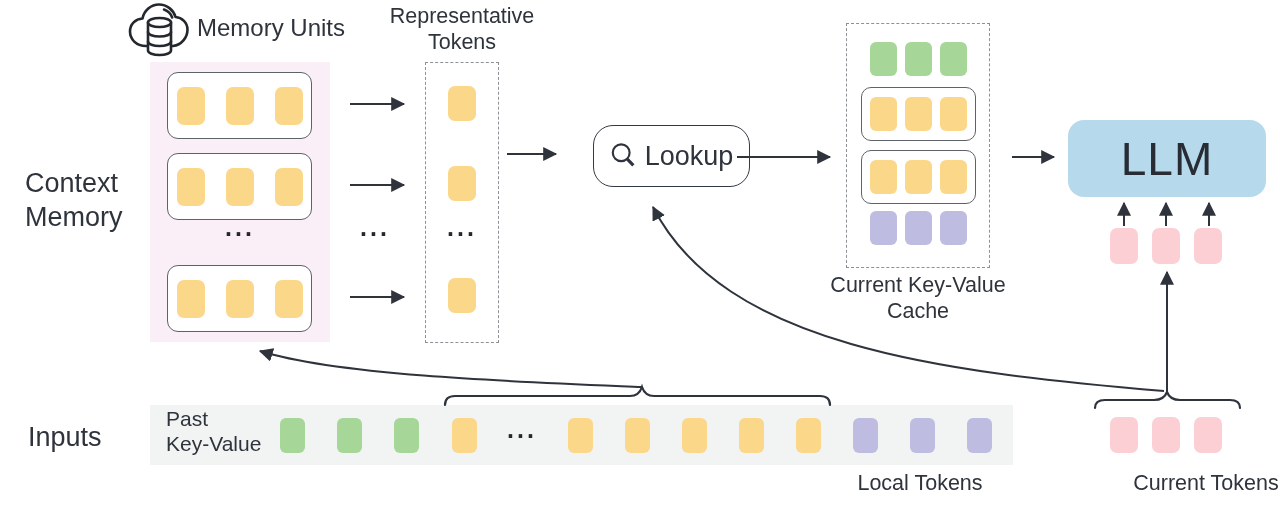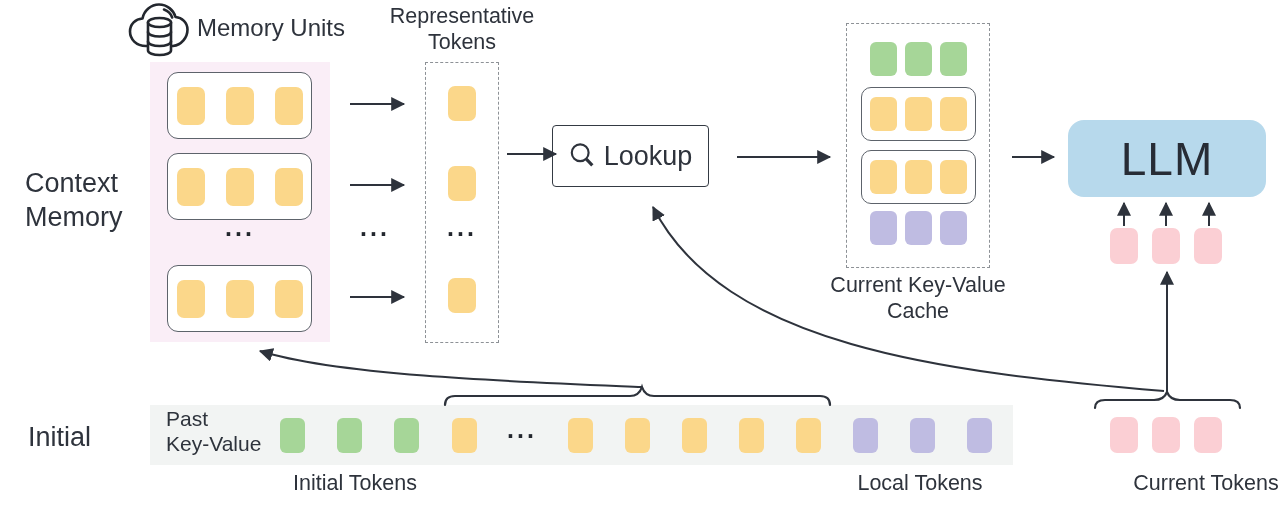--- a/index.html
+++ b/index.html
@@ -23,22 +23,22 @@
   }
   .unit .tok{width:28px;height:38px;border-radius:7px;}
 
   .rep-box{position:absolute;left:425px;top:62px;width:74px;height:281px;border:1.6px dashed #8d9196;box-sizing:border-box;}
   .tok-row{position:absolute;display:flex;}
   .rep-tok .tok{width:28px;height:35px;border-radius:7px;}
 
   .dots{position:absolute;font-weight:700;font-size:25px;letter-spacing:3px;color:#23272e;text-align:center;}
 
   .lookup{
-    position:absolute;left:552px;top:125px;width:157px;height:62px;background:#fff;
-    border:1.7px solid #343a43;border-radius:4px;box-sizing:border-box;
+    position:absolute;left:593px;top:125px;width:157px;height:62px;background:#fff;
+    border:1.7px solid #343a43;border-radius:20px;box-sizing:border-box;
     display:flex;align-items:center;justify-content:center;gap:7px;
   }
   .lookup .txt{font-size:27px;color:var(--c-text);}
 
   .cache-box{position:absolute;left:846px;top:23px;width:144px;height:245px;border:1.6px dashed #8d9196;box-sizing:border-box;}
   .cache-row{position:absolute;left:0;width:100%;display:flex;justify-content:center;gap:8px;}
   .cache-row .tok{width:27px;height:34px;border-radius:6px;}
   .cache-unit{
     position:absolute;left:14px;width:113px;height:52px;background:#fff;
     border:1.3px solid #5d636b;border-radius:10px;
@@ -61,21 +61,21 @@
 
   .overlay{position:absolute;left:0;top:0;pointer-events:none;}
 </style>
 </head>
 <body>
 
 <div class="stage">
 
   <div class="lbl big pre" style="left:25px;top:166px;">Context
 Memory</div>
-  <div class="lbl big" style="left:28px;top:420px;">Initial</div>
+  <div class="lbl big" style="left:28px;top:420px;">Inputs</div>
   <div class="lbl med" style="left:197px;top:14px;">Memory Units</div>
   <div class="lbl sm pre center" style="left:369px;top:3px;width:186px;">Representative
 Tokens</div>
   <div class="lbl sm pre center" style="left:823px;top:272px;width:190px;">Current Key-Value
 Cache</div>
 
   <div class="memory-panel">
     <div class="unit" style="top:10px;">
         <span class="tok" style="background: rgb(251, 215, 138);"></span>
         <span class="tok" style="background: rgb(251, 215, 138);"></span>
@@ -170,21 +170,20 @@
       <span class="tok" style="background: rgb(191, 188, 226);"></span>
       <span class="tok" style="background: rgb(191, 188, 226);"></span>
       <span class="tok" style="background: rgb(191, 188, 226);"></span>
     </div>
   <div class="tok-row small-toks" style="left:1110px;top:417px;">
       <span class="tok" style="background: rgb(251, 207, 212);"></span>
       <span class="tok" style="background: rgb(251, 207, 212);"></span>
       <span class="tok" style="background: rgb(251, 207, 212);"></span>
     </div>
 
-  <div class="lbl sm center" style="left:270px;top:470px;width:170px;">Initial Tokens</div>
   <div class="lbl sm center" style="left:830px;top:470px;width:180px;">Local Tokens</div>
   <div class="lbl sm center" style="left:1116px;top:470px;width:180px;">Current Tokens</div>
 
   <svg class="overlay" width="1280" height="509" viewBox="0 0 1280 509">
     <defs>
       <marker id="ah" markerWidth="8" markerHeight="7" refX="6.4" refY="3.5" orient="auto">
         <path d="M0,0 L7,3.5 L0,7 z" fill="#2E333C"></path>
       </marker>
     </defs>
     <g stroke="#2E333C" stroke-width="2" fill="none">

